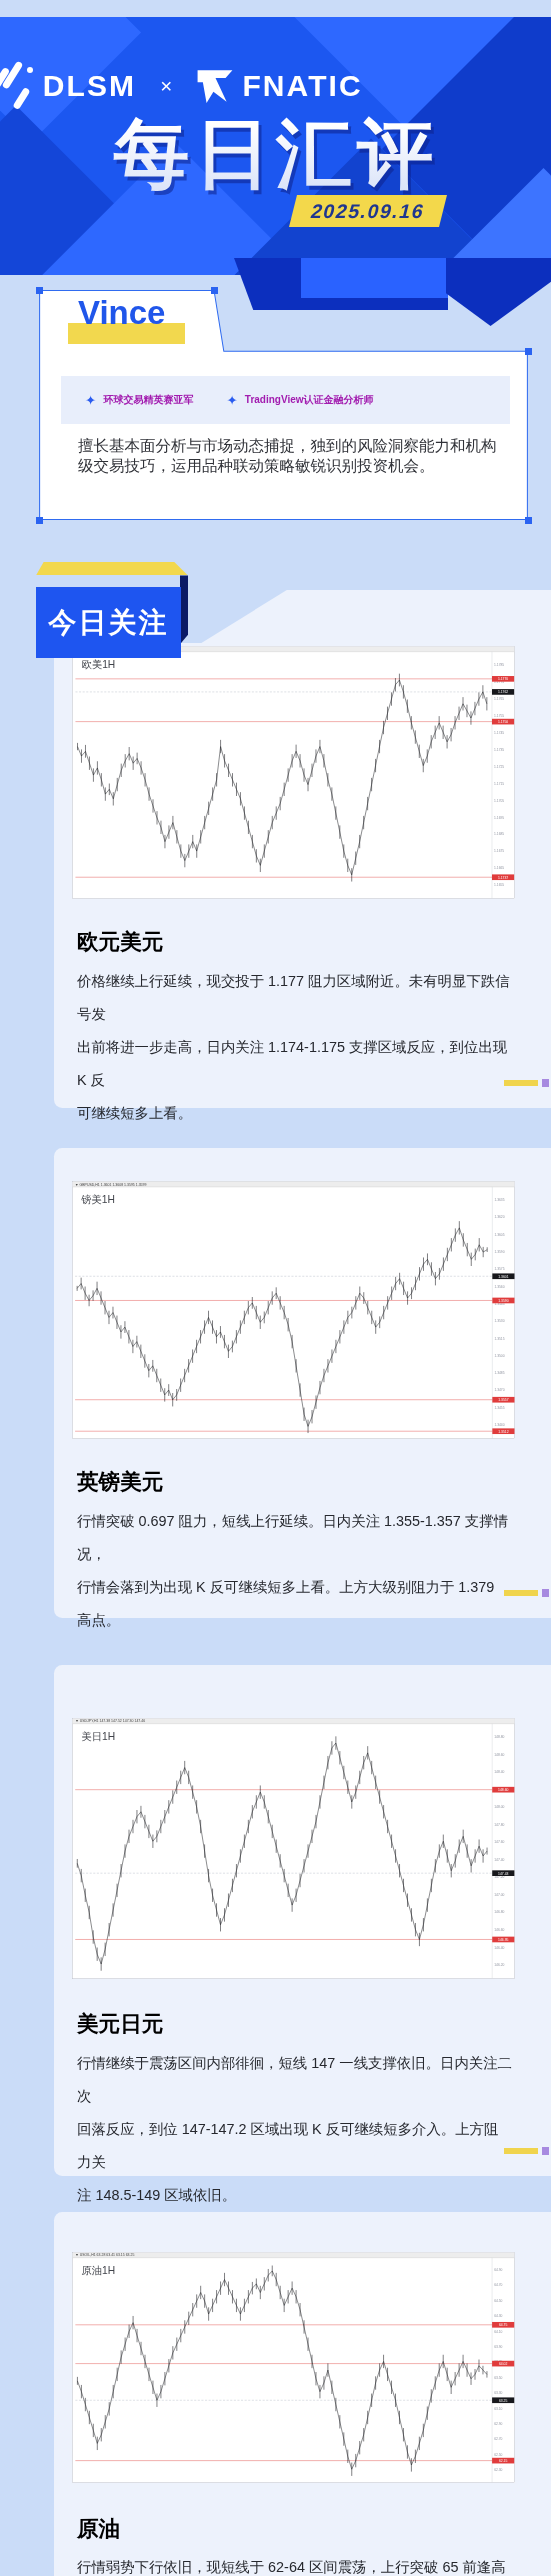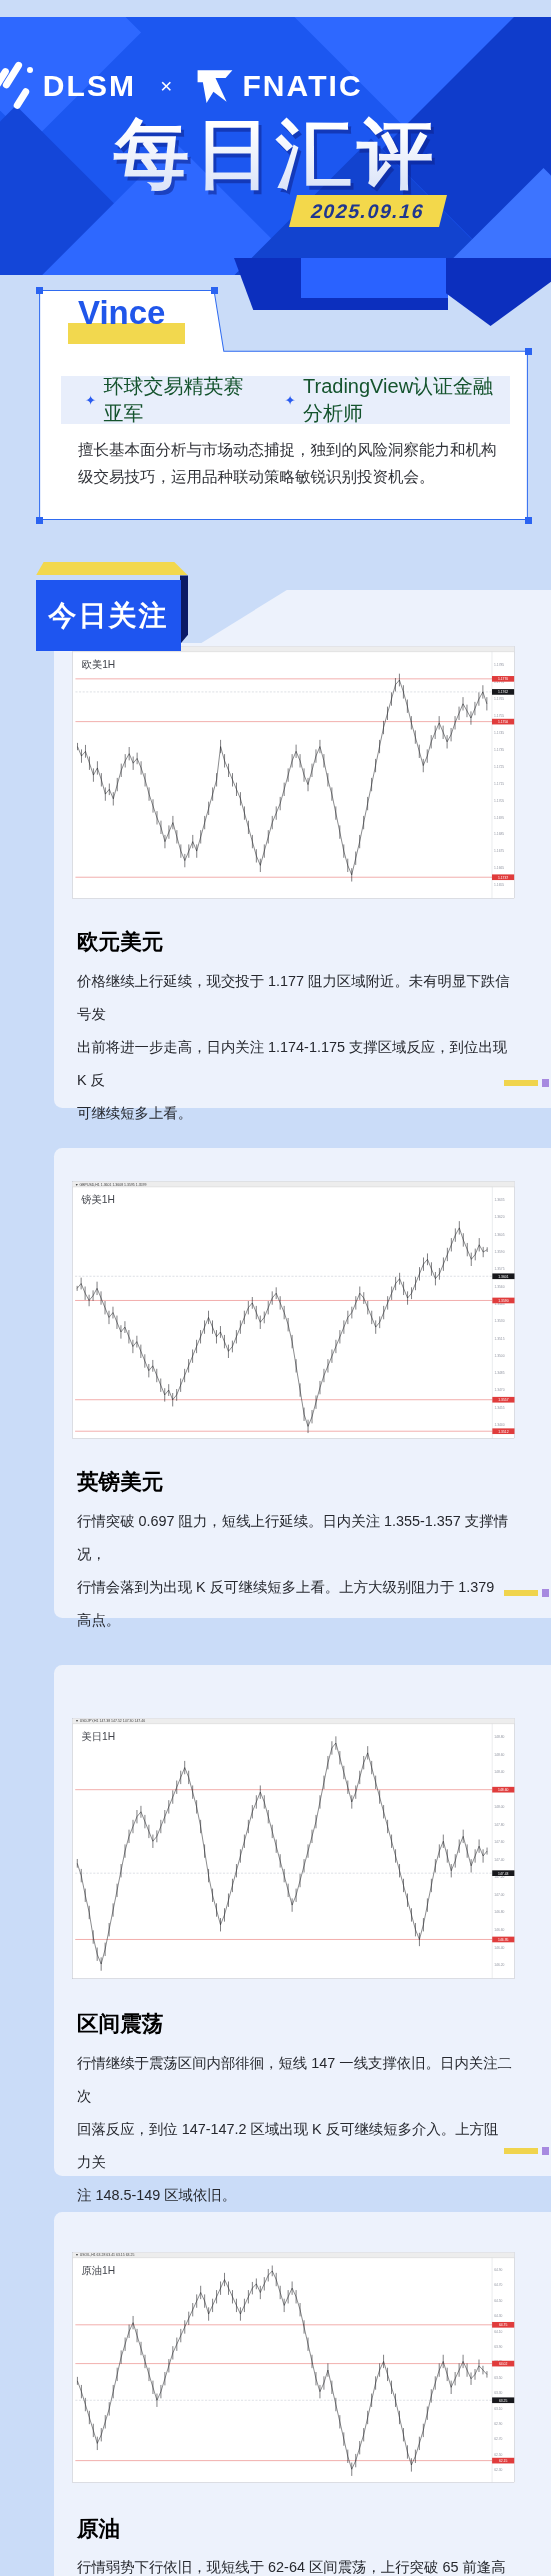--- a/index.html
+++ b/index.html
@@ -34,30 +34,30 @@
   
   .card{position:absolute;left:39px;top:290px;width:489px;height:230px;z-index:3;}
   .card svg.outline{position:absolute;left:0;top:0;}
   .handle{position:absolute;width:6.7px;height:6.7px;background:#2a63f1;z-index:9;}
   .v-name{position:absolute;left:39px;top:4.1px;font-size:33px;font-weight:800;color:#2056ea;z-index:2;}
   .v-highlight{position:absolute;left:29px;top:33px;width:117px;height:20.6px;background:#f2d84e;z-index:1;}
   .cred-bar{position:absolute;left:22px;top:86px;width:449px;height:48px;background:#e8eefb;z-index:2;
     display:flex;align-items:center;padding-left:24px;box-sizing:border-box;gap:33px;}
   .cred-item{display:flex;align-items:center;gap:7.2px;}
   .cred-item .spark{color:#2a5cf0;font-size:13.4px;}
-  .cred-item .lbl{font-size:20px;font-weight:400;color:#14532d;}
-  .v-bio{position:absolute;left:39px;top:146px;width:420px;font-size:15.5px;line-height:27px;color:#303238;z-index:2;}
+  .cred-item .lbl{font-size:10px;font-weight:700;color:#a21caf;}
+  .v-bio{position:absolute;left:39px;top:146px;width:420px;font-size:15.5px;line-height:20px;color:#303238;z-index:2;}
 
   
   .focus{position:absolute;left:36px;top:562px;width:152px;height:86px;z-index:8;}
   .focus .topface{position:absolute;left:0;top:0;width:152px;height:13.4px;background:#f2d84e;
      clip-path:polygon(5% 0,91% 0,100% 100%,0 100%);}
   .focus .side{position:absolute;right:0;top:13.4px;width:8.2px;height:69px;background:#0a1a66;
      clip-path:polygon(0 0,100% 0,100% 86%,0 100%);}
-  .focus .face{position:absolute;left:0;top:18px;width:145px;height:71px;background:#1e55f0;
+  .focus .face{position:absolute;left:0;top:25px;width:145px;height:71px;background:#1e55f0;
      display:flex;align-items:center;justify-content:center;}
   .focus .face span{color:#fff;font-size:28px;font-weight:900;letter-spacing:2.1px;}
 
   
   .panel{position:absolute;left:54px;width:509px;background:#edf2fc;border-radius:8.2px;z-index:2;}
   .notch{position:absolute;left:54px;top:590px;width:234px;height:53px;background:#cadcf8;z-index:4;
      clip-path:polygon(0 0,99.5% 0,63% 100%,0 100%);}
   .chart{position:absolute;left:18px;background:#fff;z-index:5;}
   .sec-title{position:absolute;left:23px;font-size:21.6px;font-weight:800;color:#000000;z-index:5;}
   .sec-body{position:absolute;left:23px;width:435px;z-index:5;}
@@ -567,21 +567,21 @@
         <line x1="751.9029126213592" y1="235.95999999999998" x2="751.9029126213592" y2="261.96" stroke="#1c1d22" stroke-width="1.1"></line>
         <line x1="759.6310679611651" y1="216.88" x2="759.6310679611651" y2="242.88" stroke="#1c1d22" stroke-width="1.1"></line>
         <line x1="767.3592233009708" y1="245.5" x2="767.3592233009708" y2="271.5" stroke="#1c1d22" stroke-width="1.1"></line>
         <line x1="775.0873786407767" y1="274.12" x2="775.0873786407767" y2="300.12" stroke="#1c1d22" stroke-width="1.1"></line>
         <line x1="782.8155339805825" y1="255.04000000000002" x2="782.8155339805825" y2="281.04" stroke="#1c1d22" stroke-width="1.1"></line>
         <line x1="790.5436893203884" y1="235.95999999999998" x2="790.5436893203884" y2="261.96" stroke="#1c1d22" stroke-width="1.1"></line>
         <line x1="798.2718446601941" y1="255.04000000000002" x2="798.2718446601941" y2="281.04" stroke="#1c1d22" stroke-width="1.1"></line>
         <line x1="806" y1="251.707" x2="806" y2="265.293" stroke="#1c1d22" stroke-width="1.1"></line>
         <polyline points="10.0,282.4 17.7,306.2 25.5,344.4 33.2,377.8 40.9,425.4 48.6,458.8 56.4,477.9 64.1,449.3 71.8,411.1 79.6,373.0 87.3,334.8 95.0,296.7 102.7,258.5 110.5,229.9 118.2,210.8 125.9,191.7 133.7,182.2 141.4,201.3 149.1,220.3 156.8,239.4 164.6,229.9 172.3,210.8 180.0,191.7 187.7,172.6 195.5,153.6 203.2,134.5 210.9,115.4 218.7,96.3 226.4,115.4 234.1,144.0 241.8,172.6 249.6,210.8 257.3,258.5 265.0,306.2 272.8,344.4 280.5,373.0 288.2,401.6 295.9,382.5 303.7,353.9 311.4,325.3 319.1,296.7 326.9,268.0 334.6,239.4 342.3,210.8 350.0,182.2 357.8,163.1 365.5,144.0 373.2,163.1 381.0,191.7 388.7,220.3 396.4,249.0 404.1,277.6 411.9,306.2 419.6,334.8 427.3,363.4 435.0,344.4 442.8,315.7 450.5,287.1 458.2,258.5 466.0,229.9 473.7,201.3 481.4,163.1 489.1,124.9 496.9,86.8 504.6,58.2 512.3,48.6 520.1,77.2 527.8,105.9 535.5,134.5 543.2,163.1 551.0,144.0 558.7,115.4 566.4,86.8 574.2,67.7 581.9,96.3 589.6,124.9 597.3,153.6 605.1,182.2 612.8,210.8 620.5,239.4 628.3,268.0 636.0,296.7 643.7,325.3 651.4,353.9 659.2,382.5 666.9,411.1 674.6,430.2 682.3,401.6 690.1,363.4 697.8,325.3 705.5,287.1 713.3,258.5 721.0,239.4 728.7,268.0 736.4,296.7 744.2,277.6 751.9,249.0 759.6,229.9 767.4,258.5 775.1,287.1 782.8,268.0 790.5,249.0 798.3,268.0 806.0,258.5 " fill="none" stroke="#1c1d22" stroke-width="1"></polyline>
       </svg>
-    <div class="sec-title" style="top: 344px;">区间震荡</div>
+    <div class="sec-title" style="top: 344px;">美元日元</div>
     <div class="sec-body" style="top: 382px;">
       <div>行情继续于震荡区间内部徘徊，短线 147 一线支撑依旧。日内关注二次</div>
       <div>回落反应，到位 147-147.2 区域出现 K 反可继续短多介入。上方阻力关</div>
       <div>注 148.5-149 区域依旧。</div>
     </div>
     <div class="accent"></div>
     <div class="accent2"></div>
   </div>
 
   <div class="panel" style="top: 2212px; height: 457px;">

